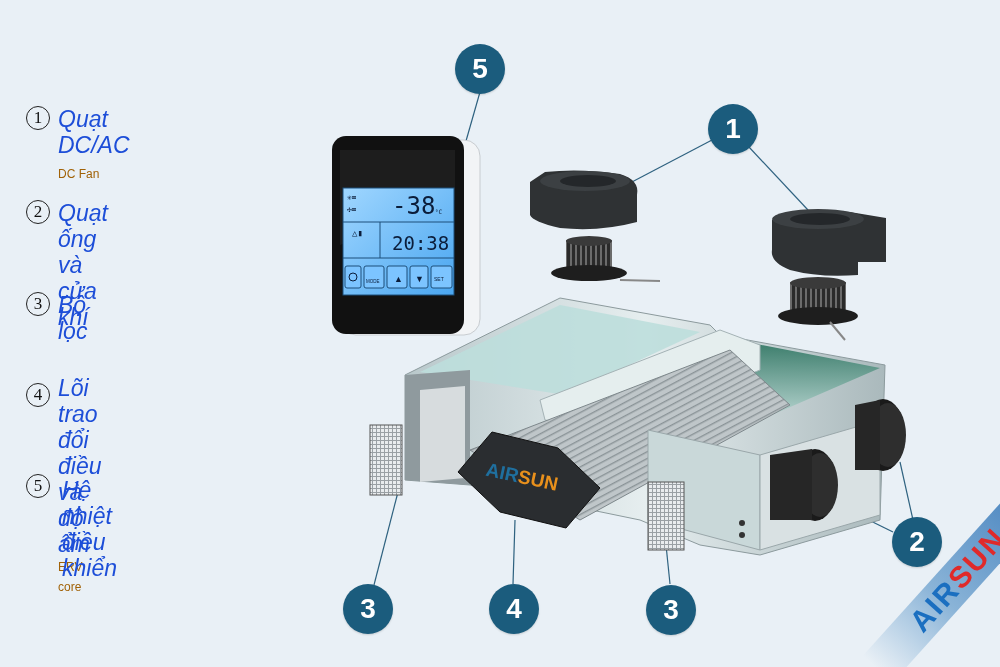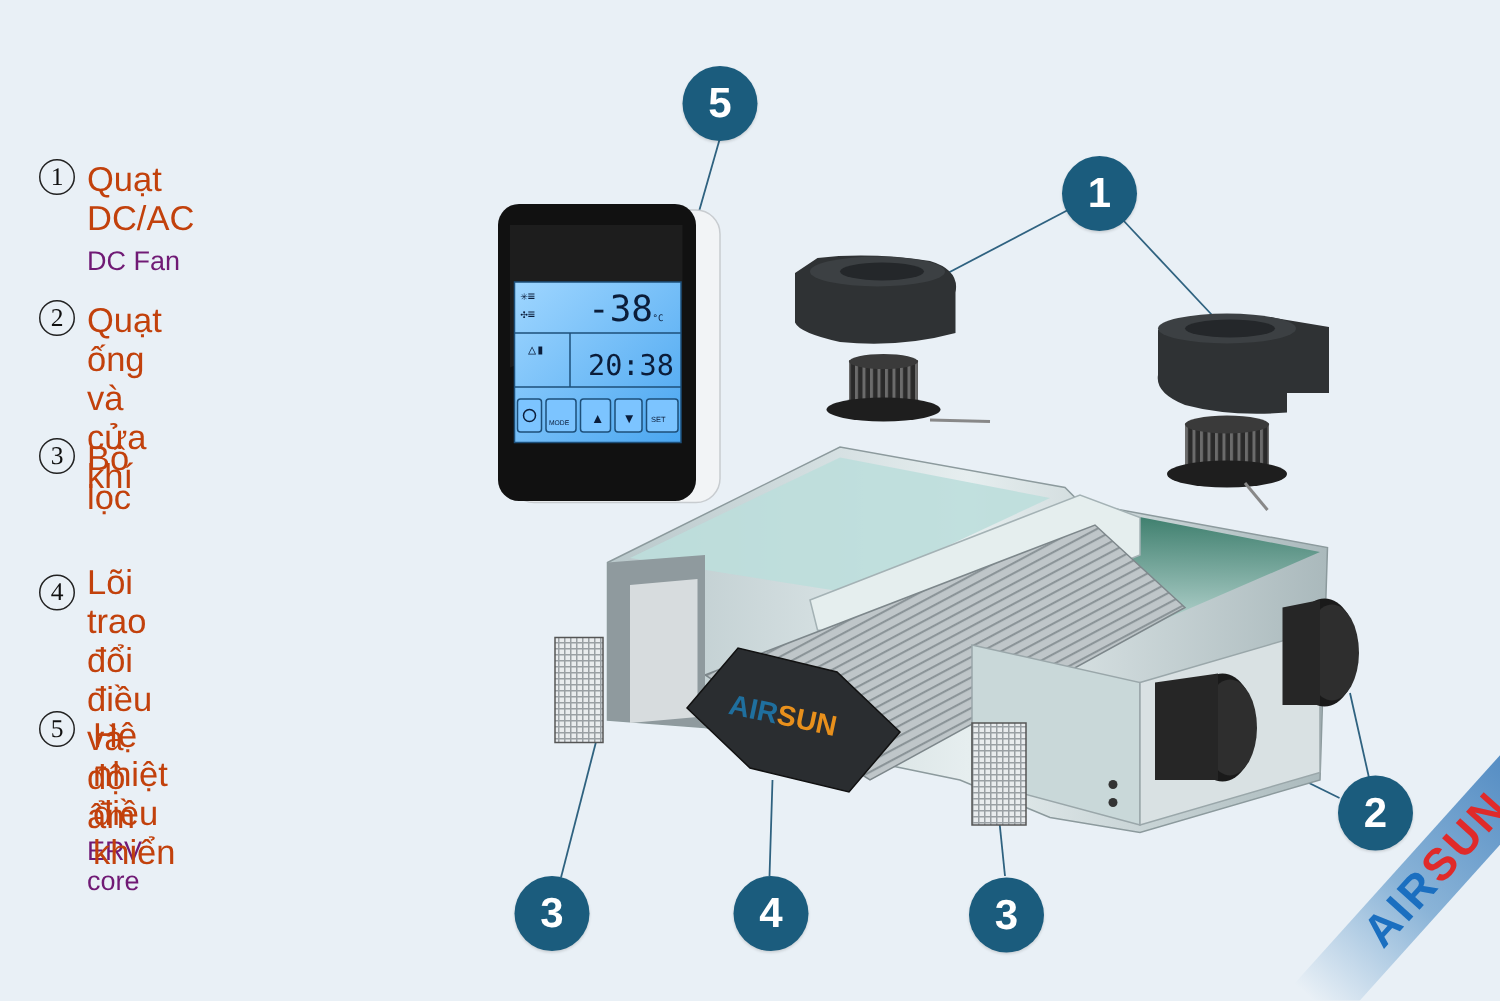--- a/index.html
+++ b/index.html
@@ -1,21 +1,21 @@
 <!DOCTYPE html>
 <html><head>
 <meta charset="utf-8">
 <style>
   html,body{margin:0;padding:0;}
   body{width:1000px;height:667px;overflow:hidden;background:#e9f0f6;position:relative;font-family:"Liberation Sans",sans-serif;color:#111;}
   .legend{position:absolute;left:0;top:0;}
   .leg-item{position:absolute;left:26px;display:flex;align-items:flex-start;}
   .leg-num{width:24px;height:24px;border:1.3px solid #222;border-radius:50%;box-sizing:border-box;font-family:"Liberation Serif",serif;font-size:17px;line-height:22px;text-align:center;color:#111;margin-right:8px;flex:none;}
-  .leg-text{font-size:23px;line-height:26px;color:#c2410c;}
-  .leg-sub{font-size:18px;line-height:20px;color:#701a75;display:block;margin-left:0;}
+  .leg-text{font-size:23px;line-height:26px;color:#1d4ed8;font-style:italic;}
+  .leg-sub{font-size:12px;line-height:20px;color:#a16207;display:block;margin-left:0;}
   .badge{position:absolute;width:50px;height:50px;border-radius:50%;background:#1b5c7d;color:#fff;font-family:"Liberation Sans",sans-serif;font-weight:bold;font-size:28px;line-height:50px;text-align:center;box-shadow:0 1px 2px rgba(0,0,0,.15);}
   svg.art{position:absolute;left:0;top:0;}
   .watermark{position:absolute;left:838px;top:560px;width:240px;height:40px;transform:rotate(-48deg);transform-origin:center;background:linear-gradient(90deg,rgba(60,120,180,.0),rgba(60,130,190,.55) 40%,rgba(40,110,180,.85));font-family:"Liberation Sans",sans-serif;font-weight:bold;font-size:30px;line-height:40px;letter-spacing:2px;text-align:center;}
   .wm-air{color:#1b6fc0;}
   .wm-sun{color:#e02a2a;}
   .lcd-text{font-family:"DejaVu Sans Mono",monospace;fill:#0b1d3a;}
 </style>
 </head>
 <body>
 

